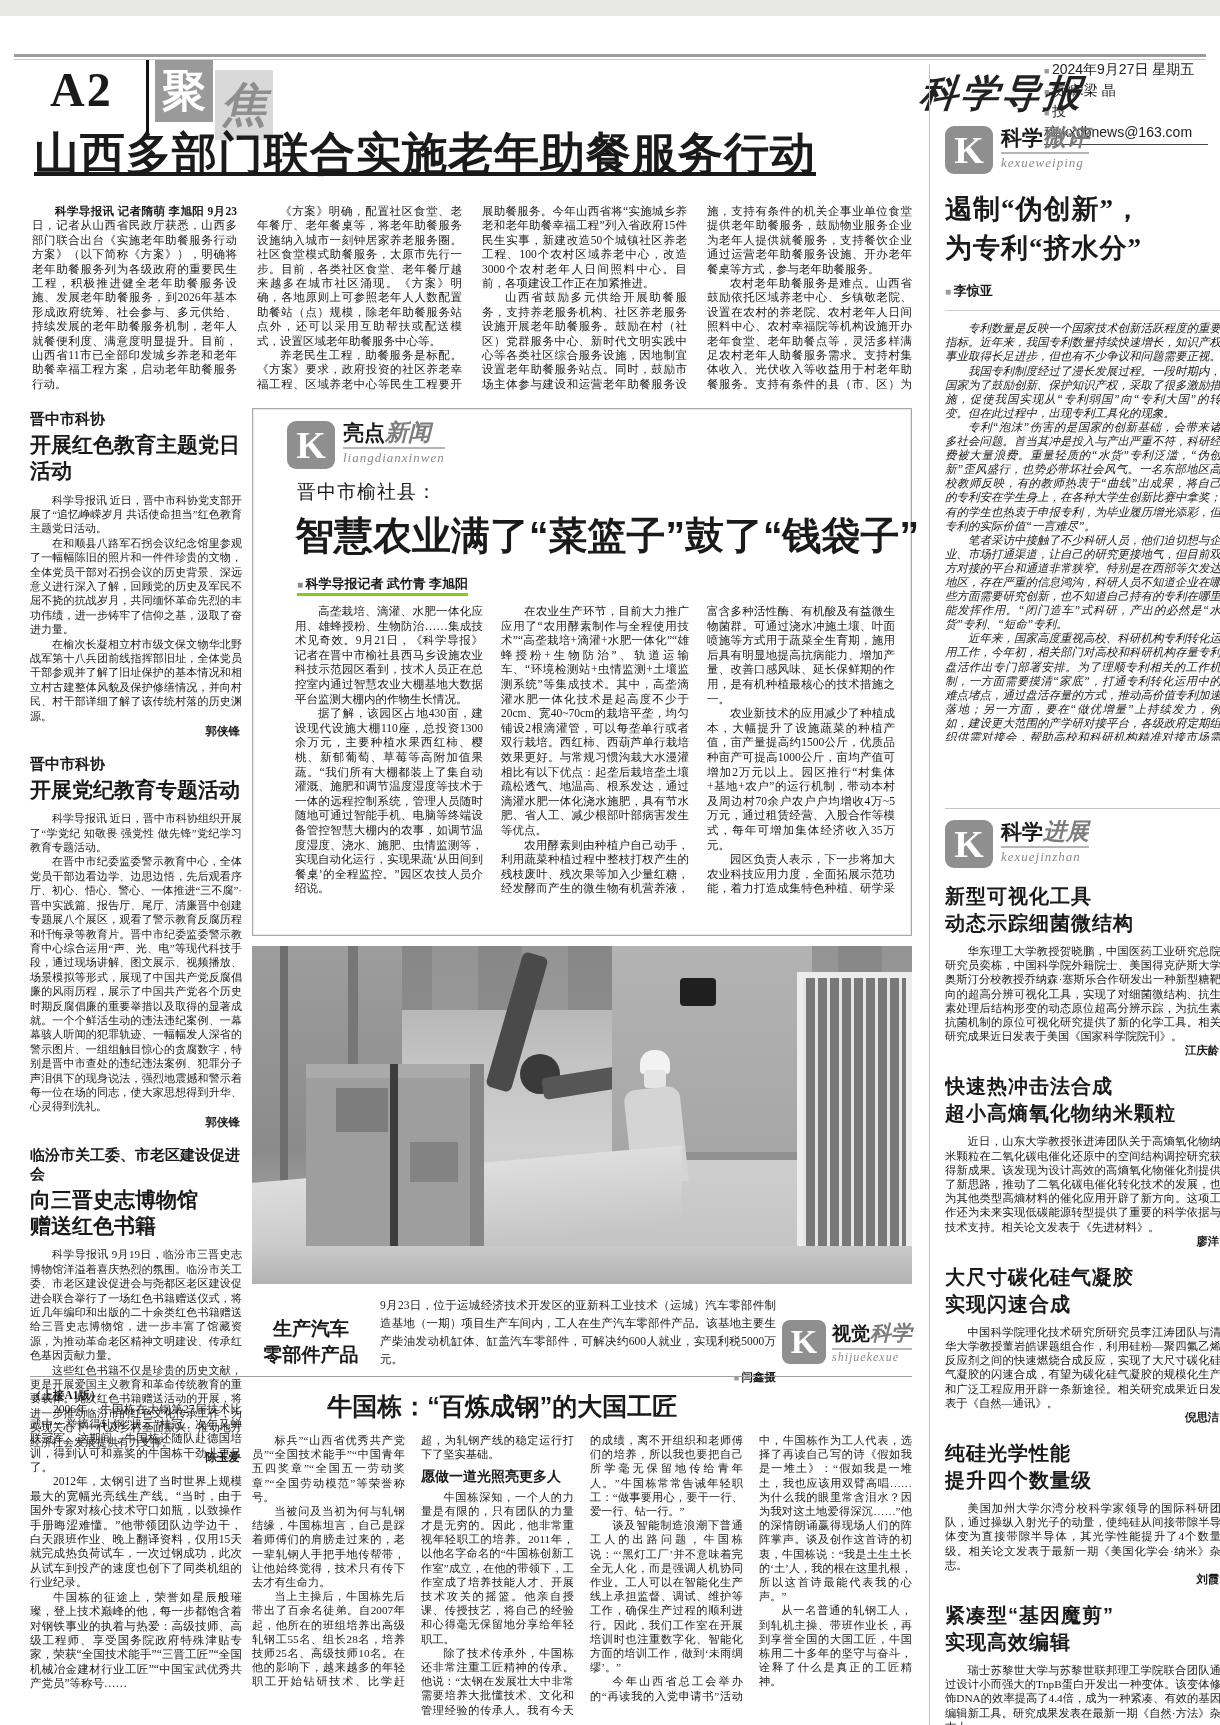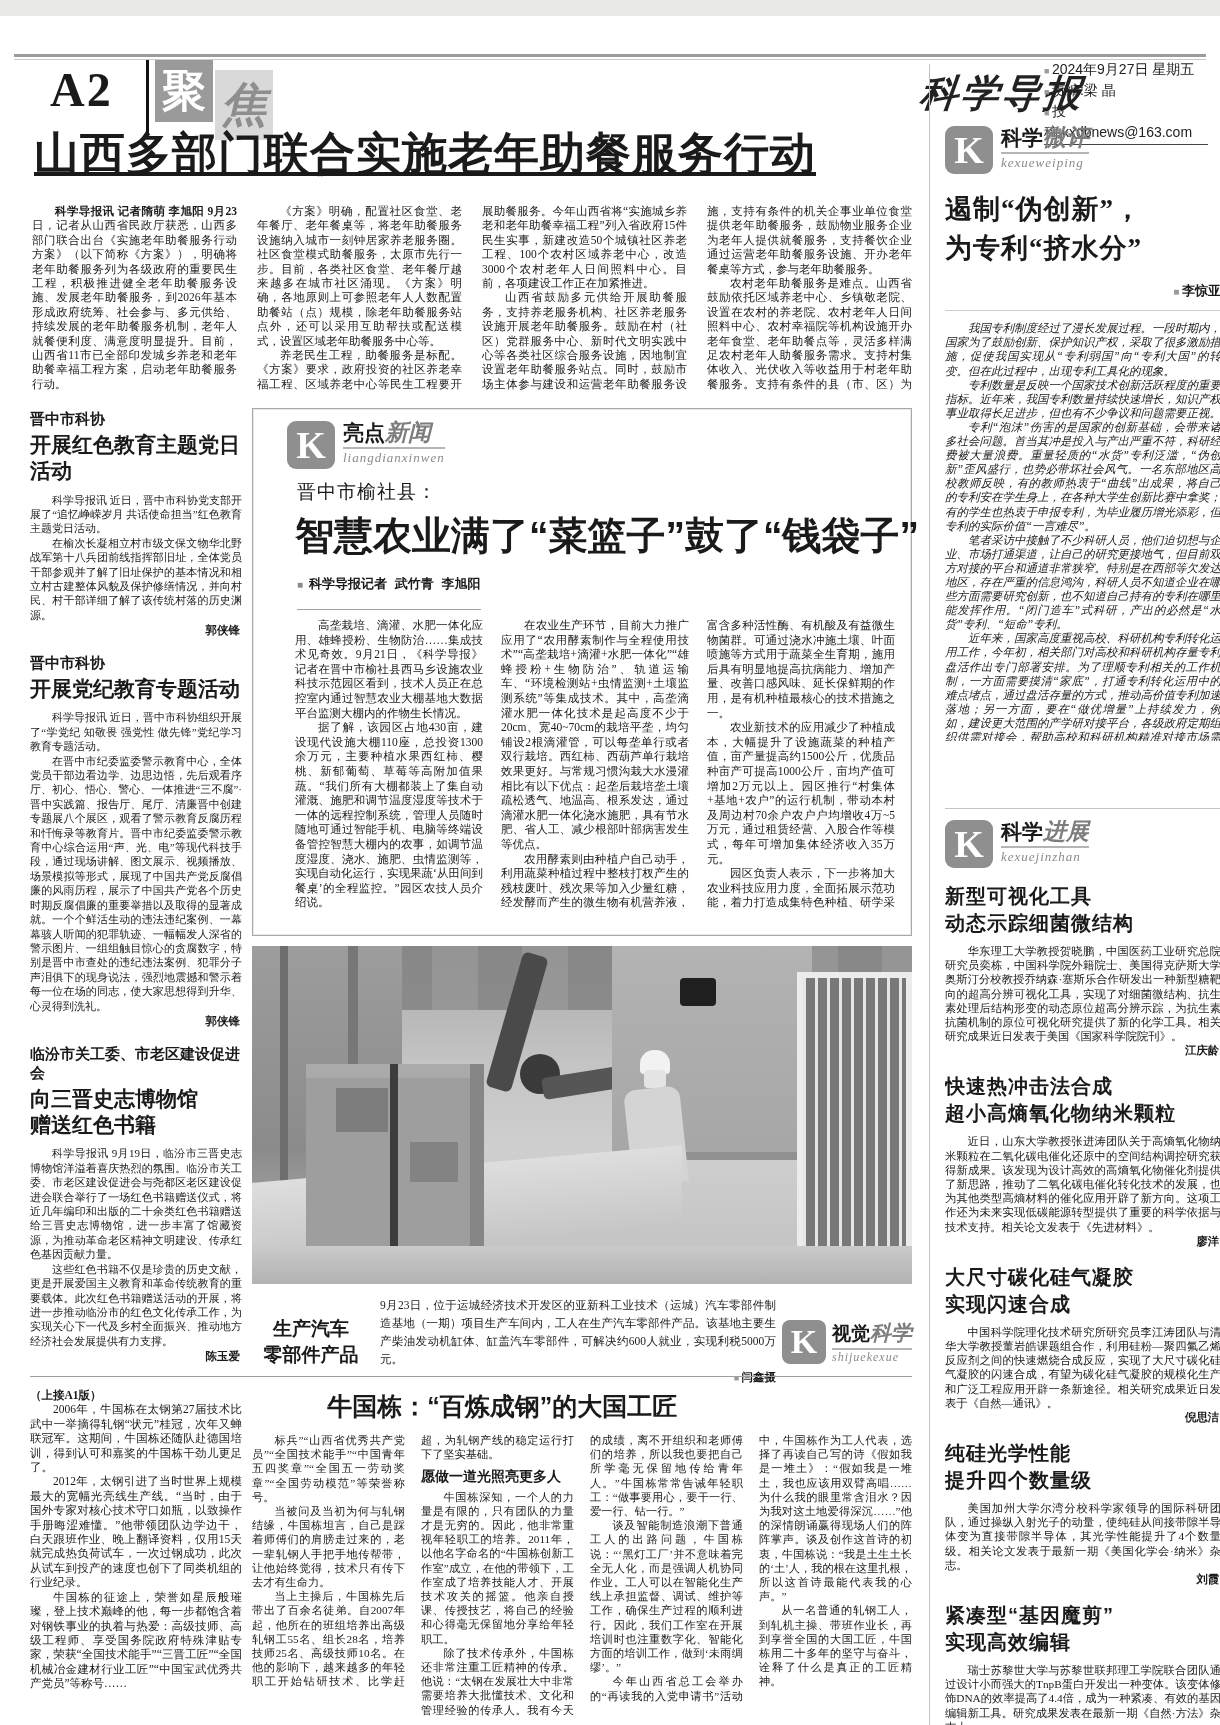--- a/index.html
+++ b/index.html
@@ -58,22 +58,22 @@
   .sechead .tt .py{display:block;border-top:2px solid #b5b5b5;margin-top:2px;padding-top:1px;
        font-style:italic;color:#8a8a8a;font-size:13px;letter-spacing:1px;}
 
   
   .spotbox{position:absolute;left:252px;top:392px;width:660px;height:528px;border:1px solid #a8a8a8;
        box-shadow:inset 0 0 0 1px #e8e8e8;}
   .spotbox .sechead{margin:12px 0 0 34px;}
   .spot-kicker{margin:10px 0 0 44px;font-family:"Liberation Sans",sans-serif;font-size:19px;letter-spacing:1px;}
   .spot-headline{margin:4px 0 0 42px;font-family:"Liberation Sans",sans-serif;font-size:39px;font-weight:900;
        letter-spacing:0px;white-space:nowrap;}
-  .spot-byline{display:inline-block;margin:12px 0 0 44px;font-family:Liberation Mono, monospace;
-       font-size:13px;font-weight:bold;border-bottom:1px solid #84cc16;padding-bottom:16px;}
+  .spot-byline{display:inline-block;margin:12px 0 0 44px;font-family:Liberation Serif, serif;
+       font-size:13px;font-weight:bold;border-bottom:3px solid #84cc16;padding-bottom:0;}
   .spot-byline::before{content:"■ ";color:#8a8a8a;font-size:10px;}
   .spot-body{margin:8px 16px 0 42px;height:306px;overflow:hidden;column-count:3;column-gap:18px;
        font-size:11.5px;line-height:14.6px;text-align:justify;}
   .spot-body p{text-indent:2em;}
 
   
   .photo{position:absolute;left:252px;top:930px;width:660px;height:338px;overflow:hidden;
        background:linear-gradient(180deg,#a9a9a9 0%,#c4c4c4 35%,#cfcfcf 60%,#c0c0c0 100%);}
   .ph{position:absolute;}
 
@@ -105,21 +105,21 @@
        line-height:14.2px;text-align:justify;}
   .craft-body p{text-indent:2em;}
   .craft-sub{font-family:"Liberation Sans",sans-serif;font-weight:900;font-size:14px;text-indent:0 !important;
        margin:8px 0 6px 0;}
 
   
   .commentary{position:absolute;left:945px;top:110px;width:276px;}
   .comm-title{margin-top:16px;font-size:27px;font-weight:bold;line-height:1.45;white-space:pre-line;
        letter-spacing:1px;}
   .comm-author{margin-top:14px;font-family:"Liberation Sans",sans-serif;font-size:13px;font-weight:bold;
-       border-bottom:1px solid #cfcfcf;padding-bottom:10px;text-align:right;}
+       border-bottom:1px solid #cfcfcf;padding-bottom:10px;}
   .comm-author::before{content:"■ ";color:#9a9a9a;font-size:10px;}
   .comm-body{margin-top:10px;font-style:italic;font-size:11.5px;line-height:14.1px;text-align:justify;
        height:420px;overflow:hidden;}
   .comm-body p{text-indent:2em;}
 
   .progress{position:absolute;left:945px;top:804px;width:276px;height:916px;overflow:hidden;}
   .prog-item{margin-top:15px;}
   .prog-title{font-family:"Liberation Sans",sans-serif;font-size:20px;font-weight:bold;line-height:1.35;
        white-space:pre-line;letter-spacing:1px;}
   .prog-body{margin-top:7px;font-size:11.3px;line-height:14.2px;text-align:justify;text-indent:2em;}
@@ -154,20 +154,21 @@
       <p data-interactable="false">山西省鼓励多元供给开展助餐服务，支持养老服务机构、社区养老服务设施开展老年助餐服务。鼓励在村（社区）党群服务中心、新时代文明实践中心等各类社区综合服务设施，因地制宜设置老年助餐服务站点。同时，鼓励市场主体参与建设和运营老年助餐服务设施，支持有条件的机关企事业单位食堂提供老年助餐服务，鼓励物业服务企业为老年人提供就餐服务，支持餐饮企业通过运营老年助餐服务设施、开办老年餐桌等方式，参与老年助餐服务。</p>
       <p data-interactable="false">农村老年助餐服务是难点。山西省鼓励依托区域养老中心、乡镇敬老院、设置在农村的养老院、农村老年人日间照料中心、农村幸福院等机构设施开办老年食堂、老年助餐点等，灵活多样满足农村老年人助餐服务需求。支持村集体收入、光伏收入等收益用于村老年助餐服务。支持有条件的县（市、区）为村（社区）老年助餐服务场所配备1~2名服务人员。</p>
     </div>
 
   <div class="briefs" data-interactable="false">
     <div class="brief" data-interactable="false">
       <div class="kicker" data-interactable="false">晋中市科协</div>
       <div class="brief-title" data-interactable="false">开展红色教育主题党日活动</div>
       <div class="brief-body" data-interactable="false">
           <p data-interactable="false">科学导报讯 近日，晋中市科协党支部开展了“追忆峥嵘岁月 共话使命担当”红色教育主题党日活动。</p>
+          <p data-interactable="false">在和顺县八路军石拐会议纪念馆里参观了一幅幅陈旧的照片和一件件珍贵的文物，全体党员干部对石拐会议的历史背景、深远意义进行深入了解，回顾党的历史及军民不屈不挠的抗战岁月，共同缅怀革命先烈的丰功伟绩，进一步铸牢了信仰之基，汲取了奋进力量。</p>
           <p data-interactable="false">在榆次长凝相立村市级文保文物华北野战军第十八兵团前线指挥部旧址，全体党员干部参观并了解了旧址保护的基本情况和相立村古建整体风貌及保护修缮情况，并向村民、村干部详细了解了该传统村落的历史渊源。</p>
         </div>
       <div class="brief-author" data-interactable="false">郭侠锋</div>
     </div>
     <div class="brief" data-interactable="false">
       <div class="kicker" data-interactable="false">晋中市科协</div>
       <div class="brief-title" data-interactable="false">开展党纪教育专题活动</div>
       <div class="brief-body" data-interactable="false">
           <p data-interactable="false">科学导报讯 近日，晋中市科协组织开展了“学党纪 知敬畏 强党性 做先锋”党纪学习教育专题活动。</p>
           <p data-interactable="false">在晋中市纪委监委警示教育中心，全体党员干部边看边学、边思边悟，先后观看序厅、初心、悟心、警心、一体推进“三不腐”·晋中实践篇、报告厅、尾厅、清廉晋中创建专题展八个展区，观看了警示教育反腐历程和忏悔录等教育片。晋中市纪委监委警示教育中心综合运用“声、光、电”等现代科技手段，通过现场讲解、图文展示、视频播放、场景模拟等形式，展现了中国共产党反腐倡廉的风雨历程，展示了中国共产党各个历史时期反腐倡廉的重要举措以及取得的显著成就。一个个鲜活生动的违法违纪案例、一幕幕骇人听闻的犯罪轨迹、一幅幅发人深省的警示图片、一组组触目惊心的贪腐数字，特别是晋中市查处的违纪违法案例、犯罪分子声泪俱下的现身说法，强烈地震撼和警示着每一位在场的同志，使大家思想得到升华、心灵得到洗礼。</p>
@@ -266,22 +267,22 @@
       <div class="klogo" data-interactable="false">K</div>
       <div class="tt">
         <span class="l1"><span class="b" data-interactable="false">科学</span><span class="s" data-interactable="false">微评</span></span>
         <span class="py" data-interactable="false">kexueweiping</span>
       </div>
     </div>
     <div class="comm-title" data-interactable="false">遏制“伪创新”，
 为专利“挤水分”</div>
     <div class="comm-author" data-interactable="false">李惊亚</div>
     <div class="comm-body" data-interactable="false">
+        <p data-interactable="false">专利数量是反映一个国家技术创新活跃程度的重要指标。近年来，我国专利数量持续快速增长，知识产权事业取得长足进步，但也有不少争议和问题需要正视。</p>
         <p data-interactable="false">我国专利制度经过了漫长发展过程。一段时期内，国家为了鼓励创新、保护知识产权，采取了很多激励措施，促使我国实现从“专利弱国”向“专利大国”的转变。但在此过程中，出现专利工具化的现象。</p>
-        <p data-interactable="false">专利数量是反映一个国家技术创新活跃程度的重要指标。近年来，我国专利数量持续快速增长，知识产权事业取得长足进步，但也有不少争议和问题需要正视。</p>
         <p data-interactable="false">专利“泡沫”伤害的是国家的创新基础，会带来诸多社会问题。首当其冲是投入与产出严重不符，科研经费被大量浪费。重量轻质的“水货”专利泛滥，“伪创新”歪风盛行，也势必带坏社会风气。一名东部地区高校教师反映，有的教师热衷于“曲线”出成果，将自己的专利安在学生身上，在各种大学生创新比赛中拿奖；有的学生也热衷于申报专利，为毕业履历增光添彩，但专利的实际价值“一言难尽”。</p>
         <p data-interactable="false">笔者采访中接触了不少科研人员，他们迫切想与企业、市场打通渠道，让自己的研究更接地气，但目前双方对接的平台和通道非常狭窄。特别是在西部等欠发达地区，存在严重的信息鸿沟，科研人员不知道企业在哪些方面需要研究创新，也不知道自己持有的专利在哪里能发挥作用。“闭门造车”式科研，产出的必然是“水货”专利、“短命”专利。</p>
         <p data-interactable="false">近年来，国家高度重视高校、科研机构专利转化运用工作，今年初，相关部门对高校和科研机构存量专利盘活作出专门部署安排。为了理顺专利相关的工作机制，一方面需要摸清“家底”，打通专利转化运用中的难点堵点，通过盘活存量的方式，推动高价值专利加速落地；另一方面，要在“做优增量”上持续发力，例如，建设更大范围的产学研对接平台，各级政府定期组织供需对接会，帮助高校和科研机构精准对接市场需求，提高审批监管水平，对“注水”专利加强甄别等，将专利“水分”挤出来。</p>
       </div>
   </div>
 
   <div class="hrule" style="left:945px;top:792px;width:276px;background:#c4c4c4;" data-interactable="false"></div>
 
   <div class="progress" data-interactable="false">
     <div class="sechead" data-interactable="false">

